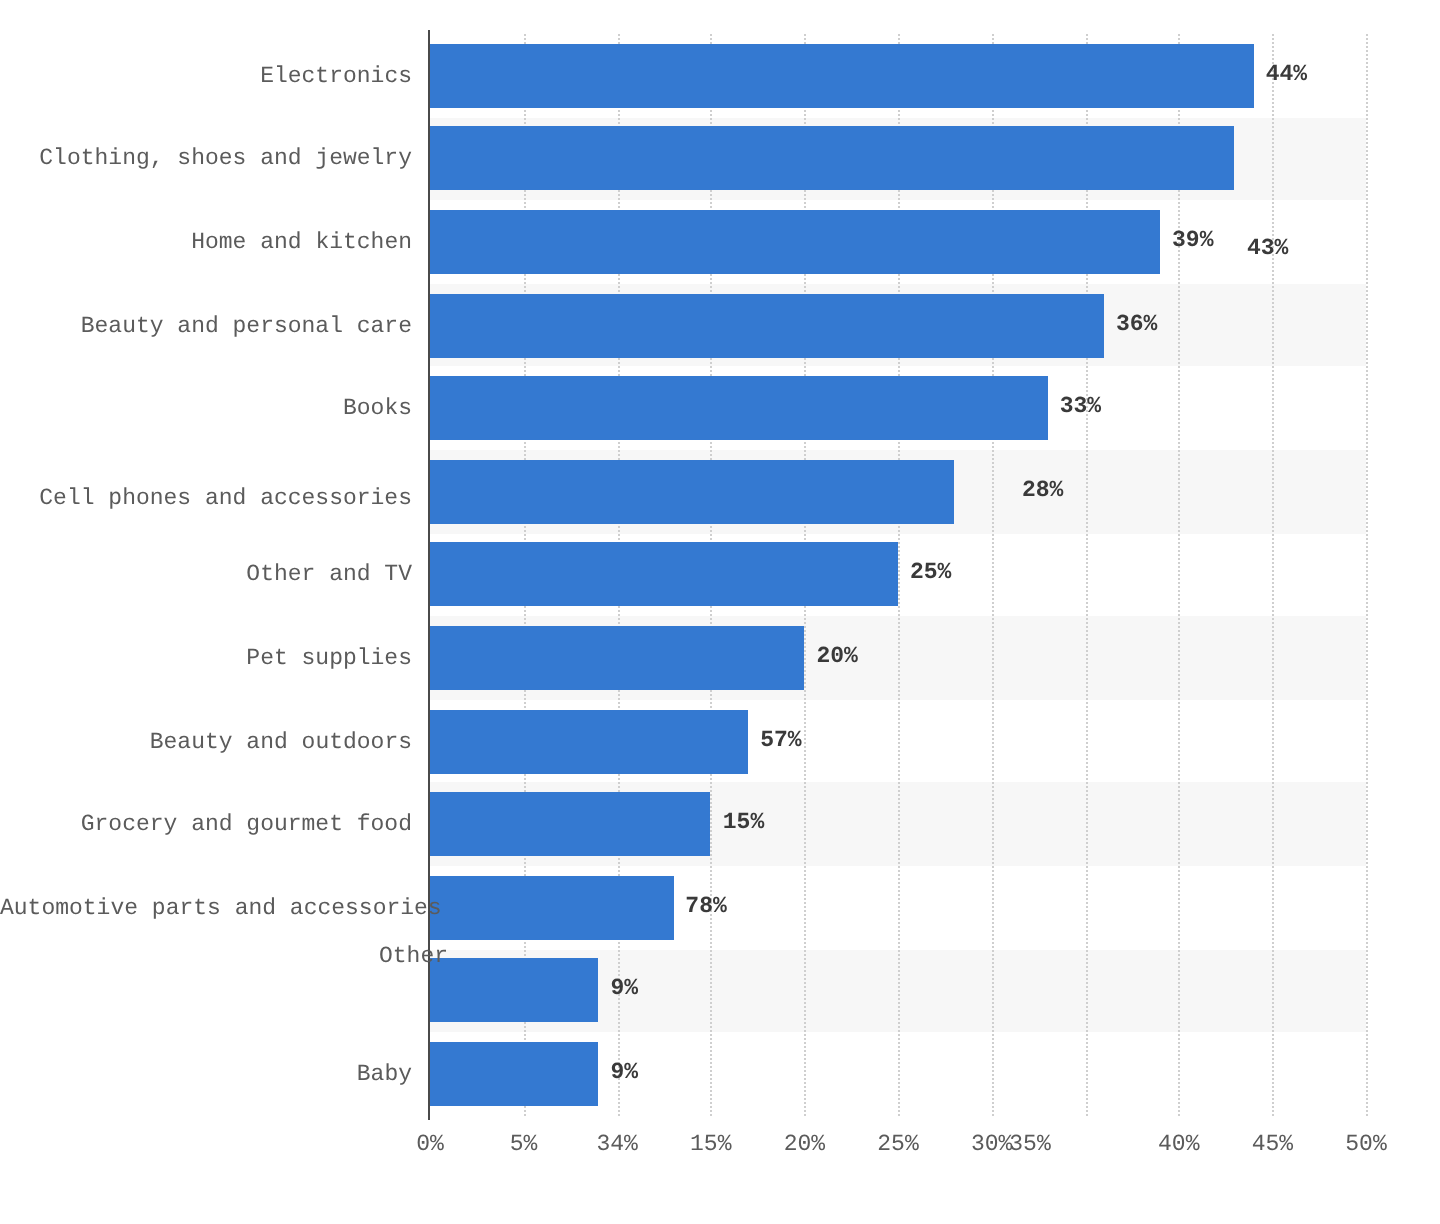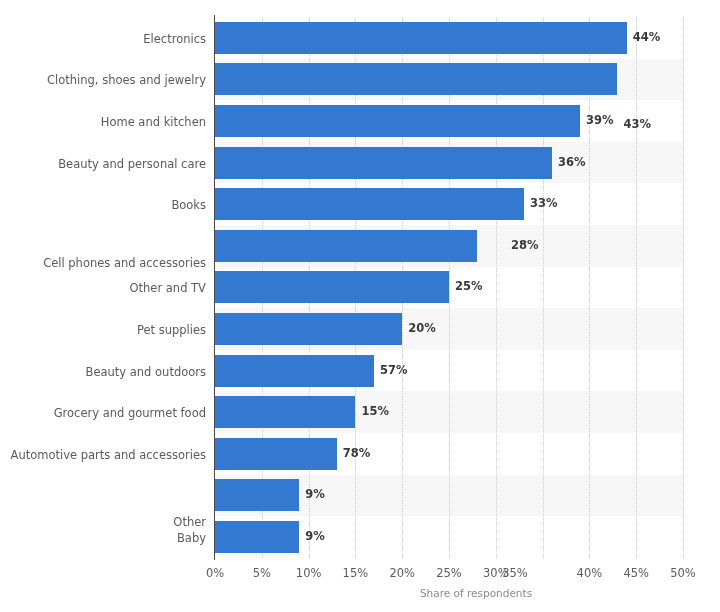--- a/index.html
+++ b/index.html
@@ -14,20 +14,21 @@
     overflow: hidden;
     position: relative;
   }
 
   #chart-root {
     position: absolute;
     left: 0; top: 0;
     width: 720px;
     height: 612px;
     background: #ffffff;
+    font-family: Liberation Mono, monospace;
   }
 
   
   .plot {
     position: absolute;
     left: 215px;
     top: 17px;
     width: 468px;   
     height: 541px;
   }
@@ -158,27 +159,27 @@
     </div>
 
   <div class="axis-y"></div>
 
   <div id="cat-labels">
       <div class="cat-label-wrap" style="top: 31.8px;">Electronics</div>
       <div class="cat-label-wrap" style="top: 73.4px;">Clothing, shoes and jewelry</div>
       <div class="cat-label-wrap" style="top: 115px;">Home and kitchen</div>
       <div class="cat-label-wrap" style="top: 156.6px;">Beauty and personal care</div>
       <div class="cat-label-wrap" style="top: 198.2px;">Books</div>
-      <div class="cat-label-wrap" style="top: 256px;">Cell phones and accessories</div>
+      <div class="cat-label-wrap" style="top: 243px;">Cell phones and accessories</div>
       <div class="cat-label-wrap" style="top: 281.4px;">Other and TV</div>
       <div class="cat-label-wrap" style="top: 323px;">Pet supplies</div>
       <div class="cat-label-wrap" style="top: 364.6px;">Beauty and outdoors</div>
       <div class="cat-label-wrap" style="top: 406.2px;">Grocery and gourmet food</div>
       <div class="cat-label-wrap" style="top: 447.8px;">Automotive parts and accessories</div>
-      <div class="cat-label-wrap" style="top: 515px;">Other</div>
+      <div class="cat-label-wrap" style="top: 472px; padding-left: 18px;">Other</div>
       <div class="cat-label-wrap" style="top: 531px;">Baby</div>
     </div>
 
   <div id="value-labels">
       <div class="bar-value" style="left: 632.84px; top: 31.8px;">44%</div>
       <div class="bar-value" style="left: 623.48px; top: 73.4px; margin-top: 46px;">43%</div>
       <div class="bar-value" style="left: 586.04px; top: 115px;">39%</div>
       <div class="bar-value" style="left: 557.96px; top: 156.6px;">36%</div>
       <div class="bar-value" style="left: 529.88px; top: 198.2px;">33%</div>
       <div class="bar-value" style="left: 511px; top: 239.8px;">28%</div>
@@ -187,28 +188,25 @@
       <div class="bar-value" style="left: 380.12px; top: 364.6px;">57%</div>
       <div class="bar-value" style="left: 361.4px; top: 406.2px;">15%</div>
       <div class="bar-value" style="left: 342.68px; top: 447.8px;">78%</div>
       <div class="bar-value" style="left: 305.24px; top: 489.4px;">9%</div>
       <div class="bar-value" style="left: 305.24px; top: 531px;">9%</div>
     </div>
 
   <div id="xticks">
       <div class="xtick" style="left: 215px;">0%</div>
       <div class="xtick" style="left: 261.8px;">5%</div>
-      <div class="xtick" style="left: 308.6px;">10%</div>
+      <div class="xtick" style="left: 308.6px;">34%</div>
       <div class="xtick" style="left: 355.4px;">15%</div>
       <div class="xtick" style="left: 402.2px;">20%</div>
       <div class="xtick" style="left: 449px;">25%</div>
       <div class="xtick" style="left: 495.8px;">30%</div>
       <div class="xtick" style="left: 515px;">35%</div>
       <div class="xtick" style="left: 589.4px;">40%</div>
       <div class="xtick" style="left: 636.2px;">45%</div>
       <div class="xtick" style="left: 683px;">50%</div>
     </div>
 
-  <div class="xaxis-title">
-    <span class="xaxis-title-inner">Share of respondents</span>
-  </div>
 
 </div>
 
 </body></html>

